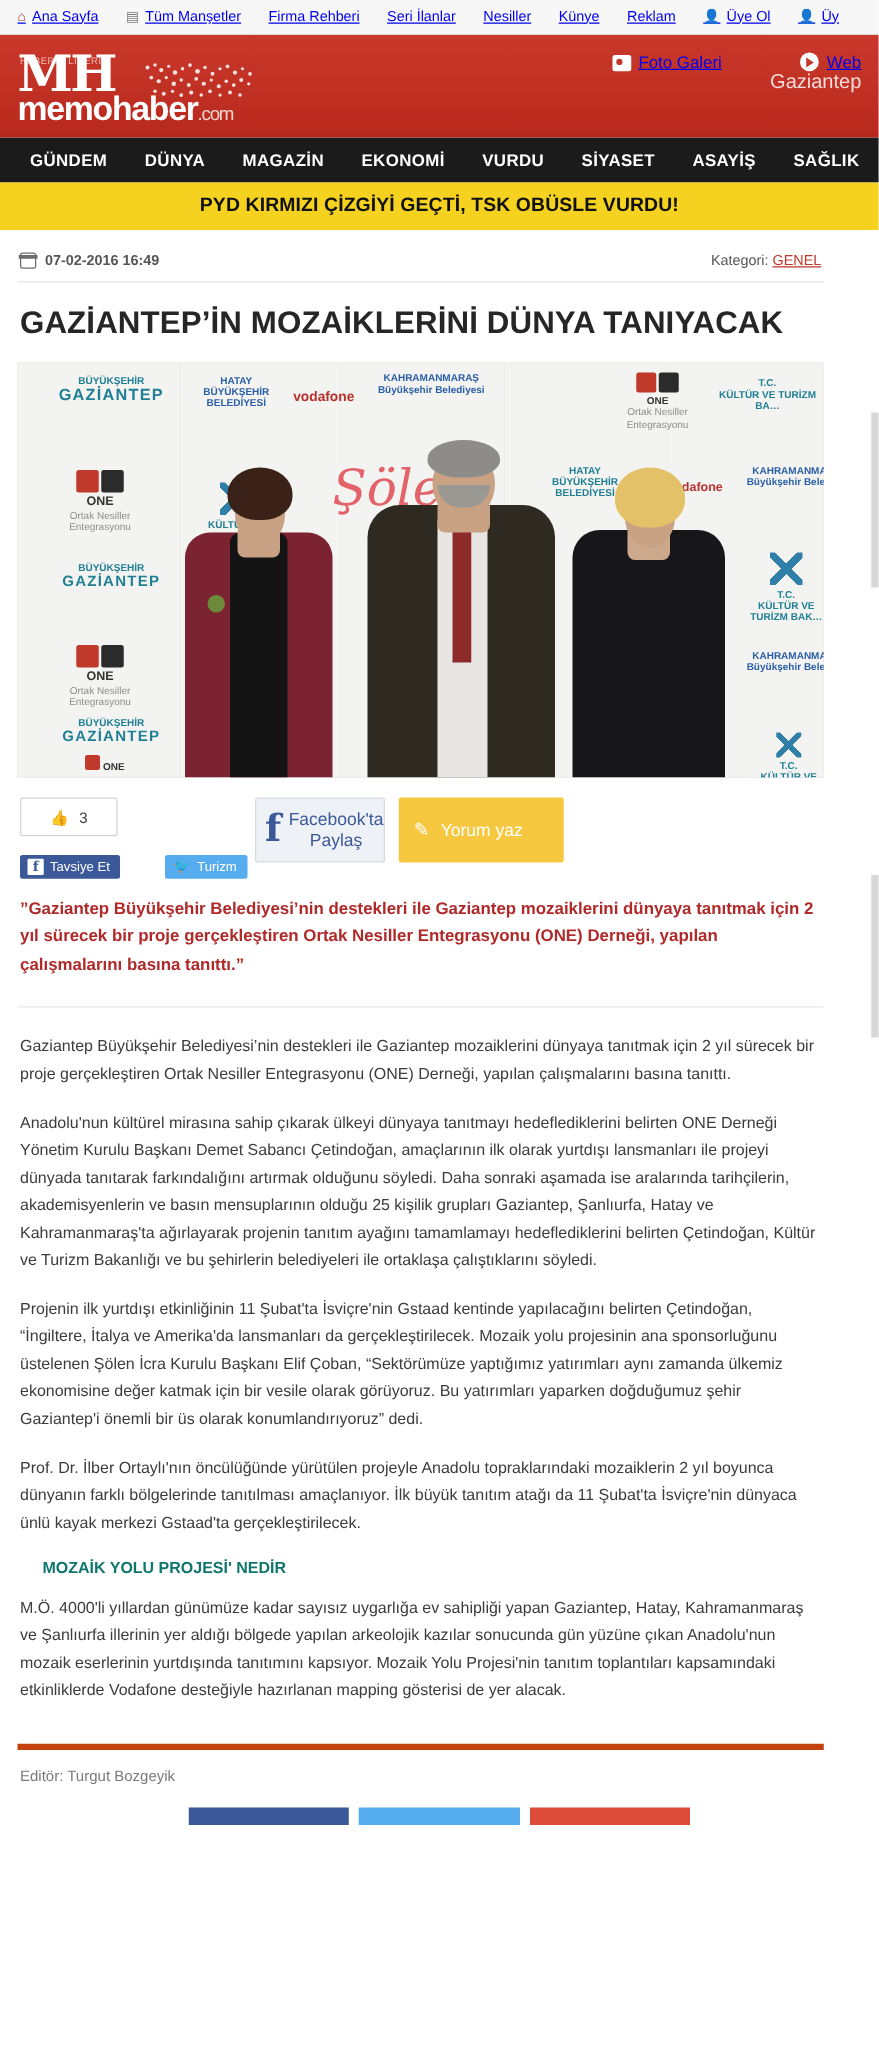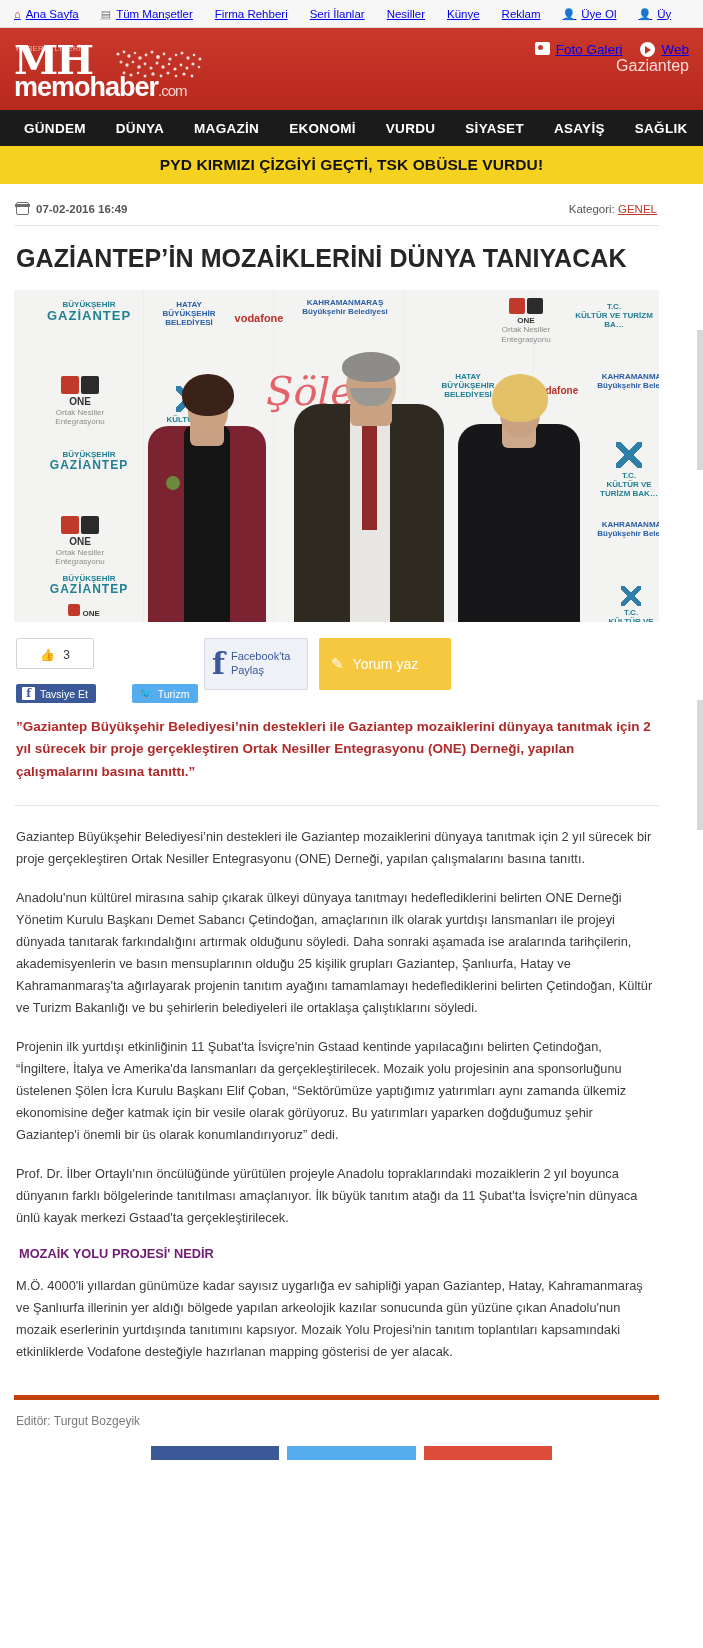--- a/index.html
+++ b/index.html
@@ -69,21 +69,21 @@
     font-family: "Liberation Sans", sans-serif;
   }
   .logo-name .dotcom { font-size: 15px; font-weight: normal; color: #f4d4d0; }
 
   .mh-right {
     position: absolute; right: 14px; top: 14px;
     text-align: right;
     color: #ffffff;
   }
   .mh-links { display: flex; gap: 18px; align-items: center; justify-content: flex-end; font-size: 13.5px; }
-  .mh-links .mh-link { display: flex; align-items: flex-start; gap: 6px; white-space: nowrap; }
+  .mh-links .mh-link { display: flex; align-items: flex-end; gap: 6px; white-space: nowrap; margin-left: 45px; }
   .sqico {
     width: 15px; height: 13px; background: #ffffff; border-radius: 2px;
     display: inline-block; position: relative;
   }
   .sqico::after {
     content: ""; position: absolute; left: 3px; top: 3px; width: 5px; height: 5px;
     background: #c0392b; border-radius: 50%;
   }
   .circico {
     width: 15px; height: 15px; background: #ffffff; border-radius: 50%;
@@ -230,21 +230,21 @@
   .fbShare {
     position: absolute; left: 190px; top: 16px;
     width: 104px; height: 52px;
     background: #eef1f6; border: 1px solid #d6dbe3; border-radius: 2px;
     display: flex; align-items: center; gap: 6px; padding: 0 7px;
   }
   .fbShare .bigf {
     font-family: "DejaVu Serif", serif; font-weight: bold; font-size: 30px;
     color: #3b5998; line-height: 30px;
   }
-  .fbShare .txt { font-size: 11px; color: #3b5998; line-height: 1.25; }
+  .fbShare .txt { font-size: 14px; color: #3b5998; line-height: 1.25; text-align: center; }
   .yorum {
     position: absolute; left: 305px; top: 16px;
     width: 132px; height: 52px; background: #f6c83f; border-radius: 2px;
     display: flex; align-items: center; gap: 9px; padding: 0 12px;
     color: #ffffff; font-size: 14px;
   }
   .yorum .pen { font-size: 15px; }
 
   
   .spot {
@@ -258,22 +258,22 @@
 
   .body p {
     font-size: 12.8px;
     line-height: 1.72;
     color: #3c3c3c;
     margin: 0 2px 17px 2px;
     text-align: left;
   }
   .body p.first { margin-top: 20px; }
   .body h3 {
-    font-size: 12.8px; color: #701a75; font-weight: bold;
-    margin: 0 2px 14px 5px;
+    font-size: 12.8px; color: #0f766e; font-weight: bold;
+    margin: 0 2px 14px 20px;
   }
 
   .editor {
     border-top: 5px solid #c2410c;
     margin-top: 32px;
     padding: 14px 2px 12px 2px;
     font-size: 12px; color: #7a7a7a;
   }
 
   

